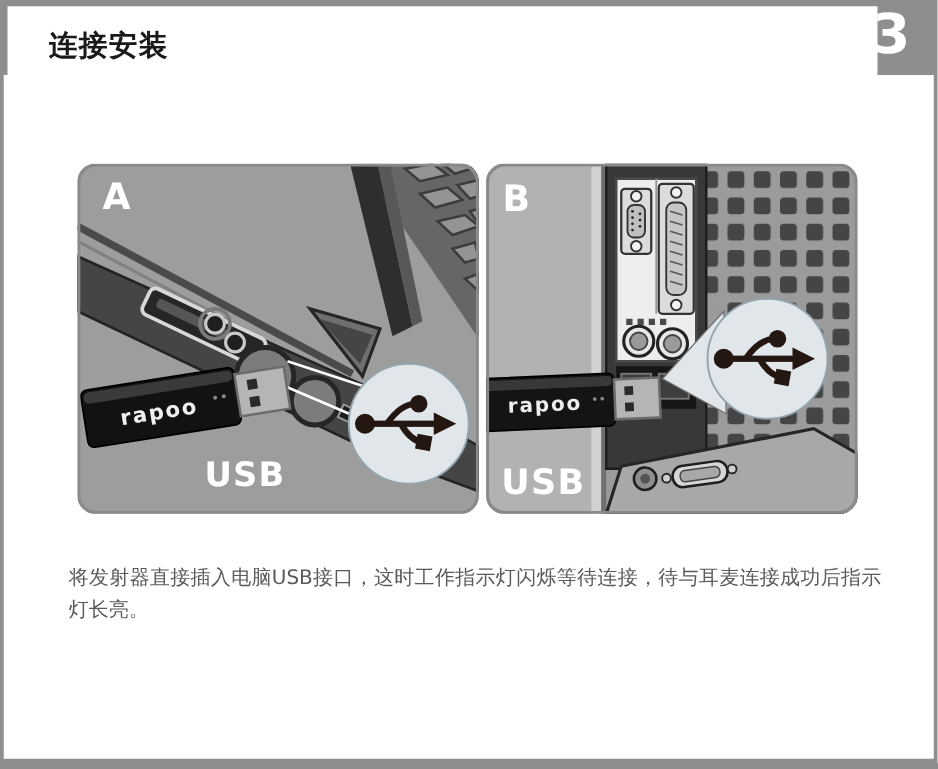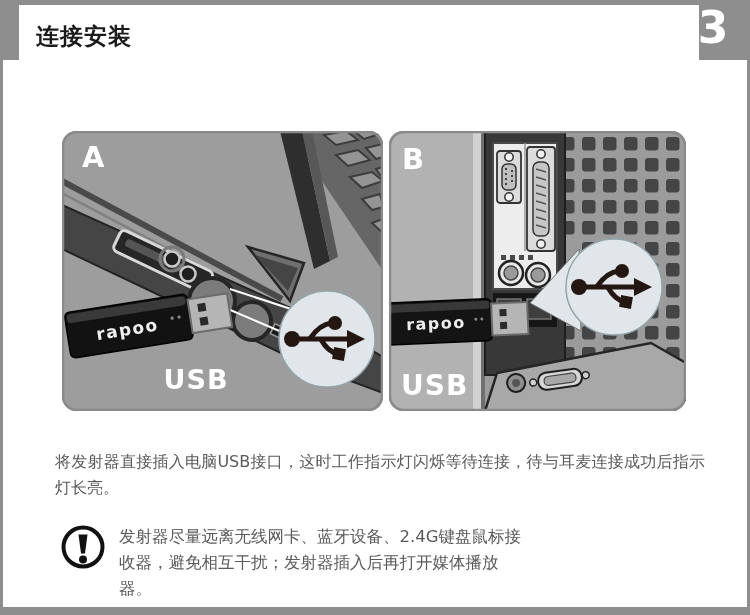--- a/index.html
+++ b/index.html
@@ -4,22 +4,22 @@
 <style>
   html,body{margin:0;padding:0;}
   body{
     width:750px;height:615px;
     background:#8e8e8e;
     font-family:"DejaVu Sans","Liberation Sans",sans-serif;
     position:relative;overflow:hidden;
   }
   .canvas{position:absolute;left:0;top:0;width:750px;height:615px;}
   .header-bar{
-    position:absolute;left:19px;top:5px;width:680px;height:62px;
-    background:#ffffff;display:flex;align-items:center;
+    position:absolute;left:6px;top:5px;width:680px;height:62px;
+    background:#ffffff;display:flex;align-items:center;padding-left:16px;
   }
   .title{
     font-size:23px;font-weight:bold;color:#1a1a1a;
     padding-left:17px;letter-spacing:1px;
   }
   .page-num{
     position:absolute;left:683px;top:2px;width:60px;height:52px;
     color:#ffffff;font-size:44px;font-weight:bold;
     text-align:center;line-height:52px;
   }
@@ -234,23 +234,15 @@
         <use href="#usb-trident" transform="translate(223,156)" fill="#241712"></use>
 
         <text x="13" y="38" font-size="29" font-weight="bold" fill="#ffffff">B</text>
         <text x="12" y="264" font-size="28" font-weight="bold" fill="#ffffff" letter-spacing="1">USB</text>
       </g>
       <rect x="1" y="1" width="295" height="278" rx="14" fill="none" stroke="#8a8a8a" stroke-width="2.5"></rect>
     </svg>
 
     <div class="paragraph">将发射器直接插入电脑USB接口，这时工作指示灯闪烁等待连接，待与耳麦连接成功后指示灯长亮。</div>
 
-    <div class="note">
-      <svg class="note-icon" viewBox="0 0 48 48">
-        <circle cx="24" cy="24" r="19.5" fill="none" stroke="#111111" stroke-width="4"></circle>
-        <polygon points="19.5,11.5 28.5,11.5 26,30.5 22,30.5" fill="#111111"></polygon>
-        <circle cx="24" cy="36.5" r="4" fill="#111111"></circle>
-      </svg>
-      <div class="note-text">发射器尽量远离无线网卡、蓝牙设备、2.4G键盘鼠标接收器，避免相互干扰；发射器插入后再打开媒体播放器。</div>
-    </div>
 
   </div>
 </div>
 
 </body></html>

